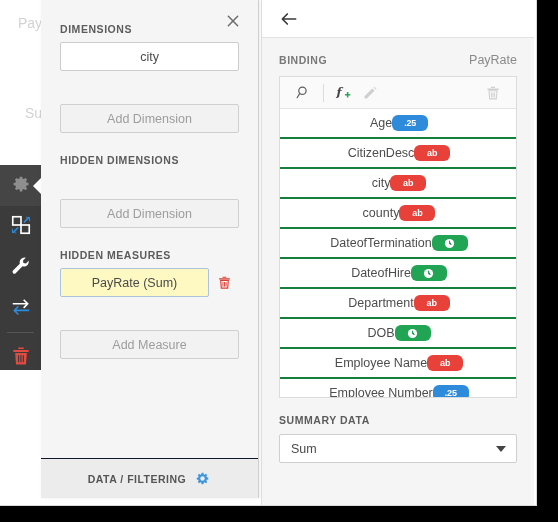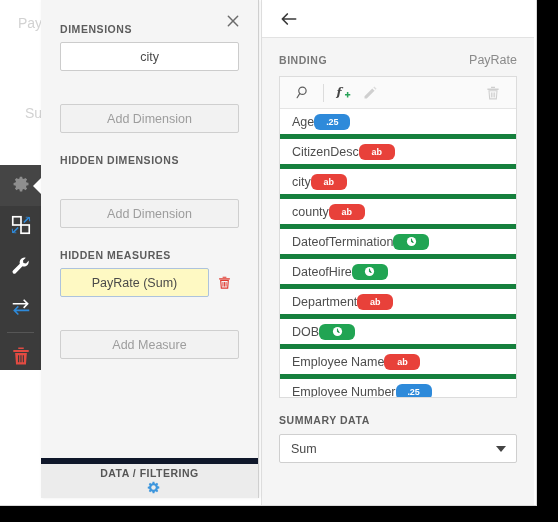--- a/index.html
+++ b/index.html
@@ -148,26 +148,25 @@
     justify-content: center;
     cursor: pointer;
   }
 
   .dim-footer {
     position: absolute;
     left: 0; bottom: 0;
     width: 217px;
     height: 40px;
     background: #ececec;
-    border-top: 6px solid #0f172a;
+    border-top: 1px solid #0f172a;
     display: flex;
     align-items: center;
     justify-content: center;
     box-sizing: border-box;
-    flex-direction: column;
   }
   .dim-footer-label {
     font-size: 10.5px;
     font-weight: bold;
     letter-spacing: 0.5px;
     color: #555555;
   }
   .dim-footer-gear {
     margin-left: 8px;
     display: flex;
@@ -243,24 +242,24 @@
   .tb-sep {
     width: 1px;
     height: 18px;
     background: #dcdcdc;
     margin: 0 7px;
   }
   .tb-spacer { flex: 1; }
 
   .bind-row {
     height: 30px;
-    border-bottom: 5px solid #15803d;
-    display: flex;
-    align-items: center;
-    justify-content: flex-start;
+    border-bottom: 2px solid #15803d;
+    display: flex;
+    align-items: center;
+    justify-content: center;
     padding: 0 10px 0 12px;
     box-sizing: border-box;
     cursor: pointer;
   }
   .bind-row-label {
     font-size: 12.5px;
     color: #4d4d4d;
   }
   .type-badge {
     width: 36px;

